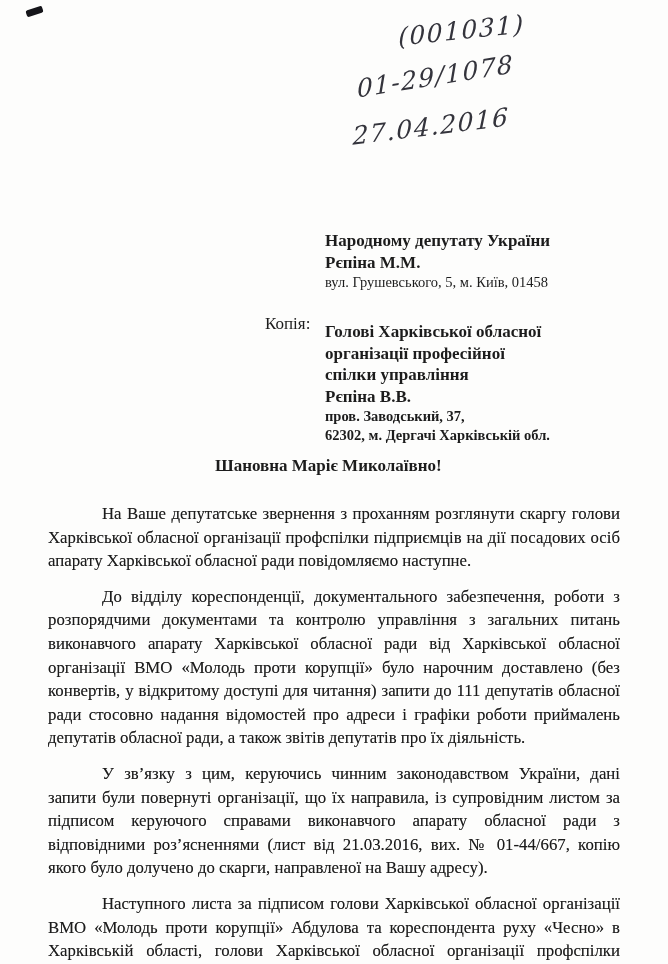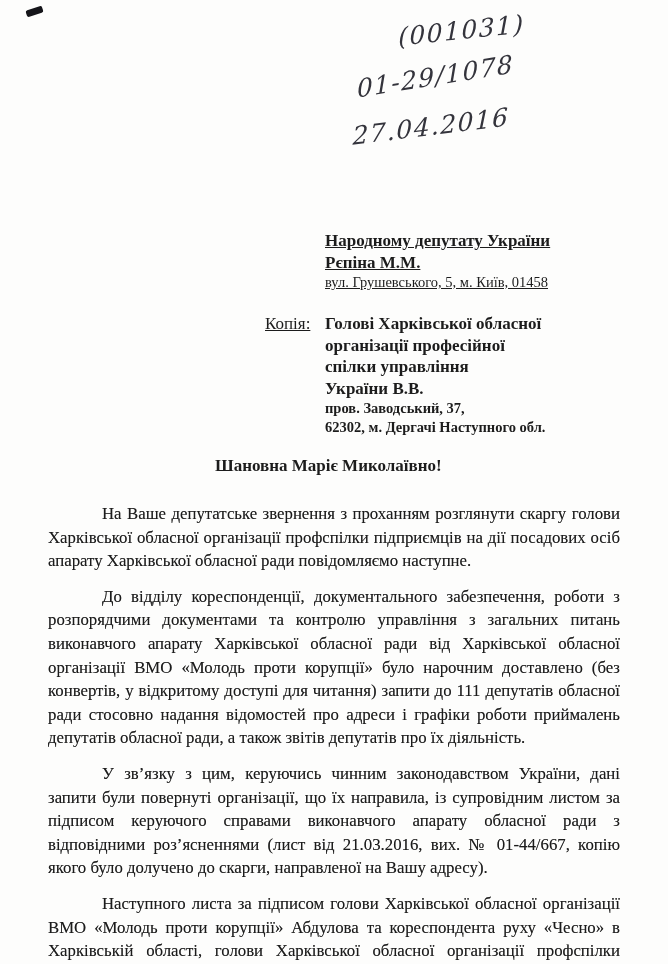--- a/index.html
+++ b/index.html
@@ -43,21 +43,20 @@
   .hw-number { left: 398px; top: 16px; transform: rotate(-6deg) skewX(-6deg); }
   .hw-ref    { left: 356px; top: 62px; transform: rotate(-9deg) skewX(-8deg); }
   .hw-date   { left: 352px; top: 112px; transform: rotate(-7deg) skewX(-8deg); }
 
   
   .recipient {
     position: absolute;
     left: 325px;
     top: 230px;
     width: 320px;
-    text-decoration: underline;
   }
   .recipient .bold-line {
     font-weight: bold;
     font-size: 17px;
     line-height: 21.5px;
   }
   .small-line {
     font-size: 14.5px;
     line-height: 19px;
   }
@@ -69,23 +68,22 @@
     top: 313px;
     width: 380px;
     display: flex;
     align-items: flex-start;
   }
   .copy-label {
     font-size: 17px;
     line-height: 21.5px;
     width: 60px;
     flex: 0 0 60px;
-    text-decoration: underline;
   }
-  .copy-content { flex: 1; }
+  .copy-content { flex: 1; margin-top: 8px; }
   .copy-content .bold-line {
     font-weight: bold;
     font-size: 17px;
     line-height: 21.5px;
   }
   .copy-content .small-line { margin-top: 0; font-weight: bold; }
 
   
   .salutation {
     position: absolute;
@@ -130,23 +128,23 @@
     <div class="bold-line">Рєпіна М.М.</div>
     <div class="small-line">вул. Грушевського, 5, м. Київ, 01458</div>
   </div>
 
   <div class="copy-block">
     <span class="copy-label">Копія:</span>
     <div class="copy-content">
       <div class="bold-line">Голові Харківської обласної</div>
       <div class="bold-line">організації професійної</div>
       <div class="bold-line">спілки управління</div>
-      <div class="bold-line">України В.В.</div>
+      <div class="bold-line">Рєпіна В.В.</div>
       <div class="small-line">пров. Заводський, 37,</div>
-      <div class="small-line">62302, м. Дергачі Наступного обл.</div>
+      <div class="small-line">62302, м. Дергачі Харківській обл.</div>
     </div>
   </div>
 
   <div class="salutation">Шановна Маріє Миколаївно!</div>
 
   <div class="body-text">
     <p>На Ваше депутатське звернення з проханням розглянути скаргу голови Харківської обласної організації профспілки підприємців на дії посадових осіб апарату Харківської обласної ради повідомляємо наступне.</p>
     <p>До відділу кореспонденції, документального забезпечення, роботи з розпорядчими документами та контролю управління з загальних питань виконавчого апарату Харківської обласної ради від Харківської обласної організації ВМО «Молодь проти корупції» було нарочним доставлено (без конвертів, у відкритому доступі для читання) запити до 111 депутатів обласної ради стосовно надання відомостей про адреси і графіки роботи приймалень депутатів обласної ради, а також звітів депутатів про їх діяльність.</p>
     <p>У зв’язку з цим, керуючись чинним законодавством України, дані запити були повернуті організації, що їх направила, із супровідним листом за підписом керуючого справами виконавчого апарату обласної ради з відповідними роз’ясненнями (лист від 21.03.2016, вих. № 01-44/667, копію якого було долучено до скарги, направленої на Вашу адресу).</p>
     <p class="cut">Наступного листа за підписом голови Харківської обласної організації ВМО «Молодь проти корупції» Абдулова та кореспондента руху «Чесно» в Харківській області, голови Харківської обласної організації профспілки підприємців Рєпіна В.В. нарочним (також без конвертів, у відкритому доступі для читання) до відділу кореспонденції, документального</p>

